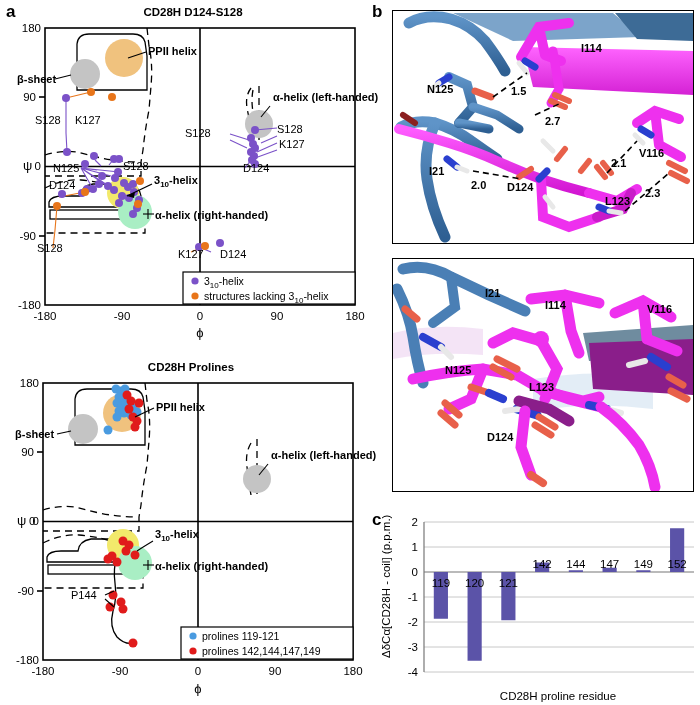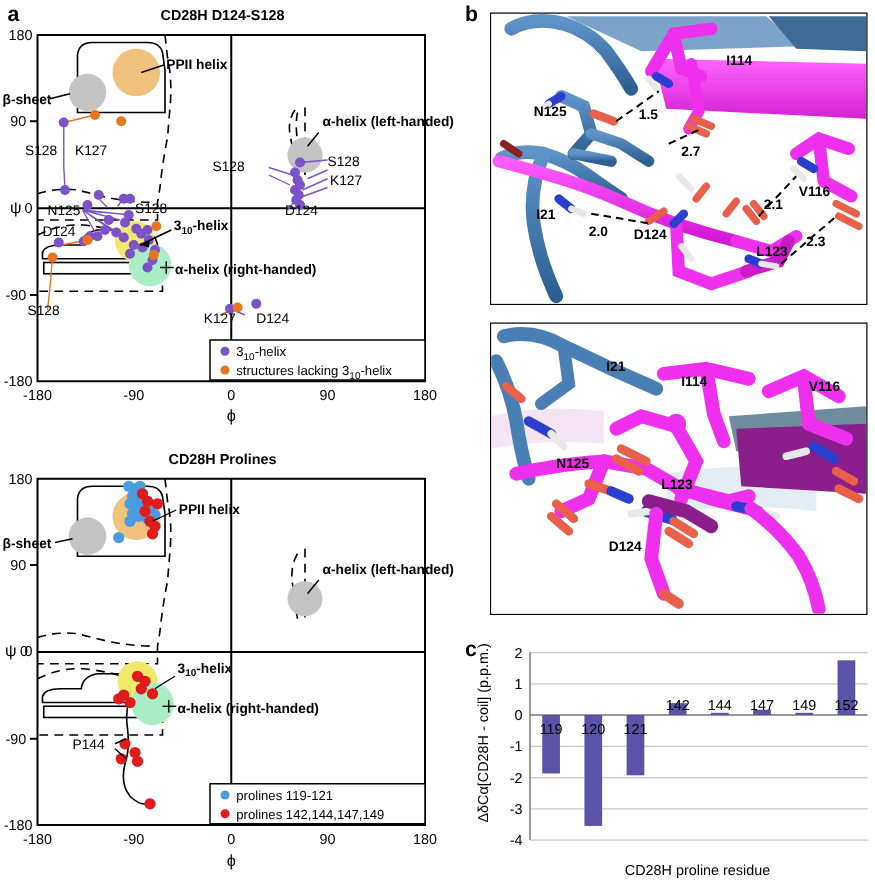--- a/index.html
+++ b/index.html
@@ -19,21 +19,21 @@
   .barlab{font-size:11.5px;}
   .struct-box{position:absolute;border:1.6px solid #000;background:#fff;overflow:hidden;}
 </style>
 </head>
 <body>
 
 <div class="panel-letter" style="left:6px;top:2px;">a</div>
 <div class="panel-letter" style="left:372px;top:2px;">b</div>
 <div class="panel-letter" style="left:372px;top:510px;">c</div>
 
-<div class="fig" style="left:0px;top:0px;">
+<div class="fig" style="left:15px;top:0px;">
 <svg width="360" height="340" viewBox="0 0 360 340">
 
   <text class="ttl" x="178" y="16" text-anchor="middle">CD28H D124-S128</text>
 
   <rect x="30" y="28" width="310" height="277" fill="none" stroke="#000" stroke-width="1.6"></rect>
   <line x1="185" y1="28" x2="185" y2="305" stroke="#000" stroke-width="1.6"></line>
   <line x1="30" y1="166.5" x2="340" y2="166.5" stroke="#000" stroke-width="1.6"></line>
 
   <g>
     <text class="tick" x="26" y="32" text-anchor="end">180</text>
@@ -171,21 +171,21 @@
   <g>
     <rect x="168" y="272" width="172" height="32" fill="#fff" stroke="#000" stroke-width="1.2"></rect>
     <circle cx="180" cy="281" r="3.6" fill="#7B52C8"></circle>
     <text class="leg" x="189" y="285"><tspan>3</tspan><tspan dy="3" font-size="8">10</tspan><tspan dy="-3">-helix</tspan></text>
     <circle cx="180" cy="296" r="3.6" fill="#E8751A"></circle>
     <text class="leg" x="189" y="300"><tspan>structures lacking 3</tspan><tspan dy="3" font-size="8">10</tspan><tspan dy="-3">-helix</tspan></text>
   </g>
 </svg>
 </div>
 
-<div class="fig" style="left:0px;top:355px;text-decoration:underline;">
+<div class="fig" style="left:13px;top:355px;text-decoration:underline;">
 <svg width="360" height="350" viewBox="0 0 360 350">
   <text class="ttl" x="178" y="16" text-anchor="middle">CD28H Prolines</text>
 
   <rect x="30" y="28" width="310" height="277" fill="none" stroke="#000" stroke-width="1.6"></rect>
   <line x1="185" y1="28" x2="185" y2="305" stroke="#000" stroke-width="1.6"></line>
   <line x1="30" y1="166.5" x2="340" y2="166.5" stroke="#000" stroke-width="1.6"></line>
 
   <g>
     <text class="tick" x="26" y="32" text-anchor="end">180</text>
     <line x1="24" y1="97" x2="30" y2="97" stroke="#000" stroke-width="1.6"></line>

